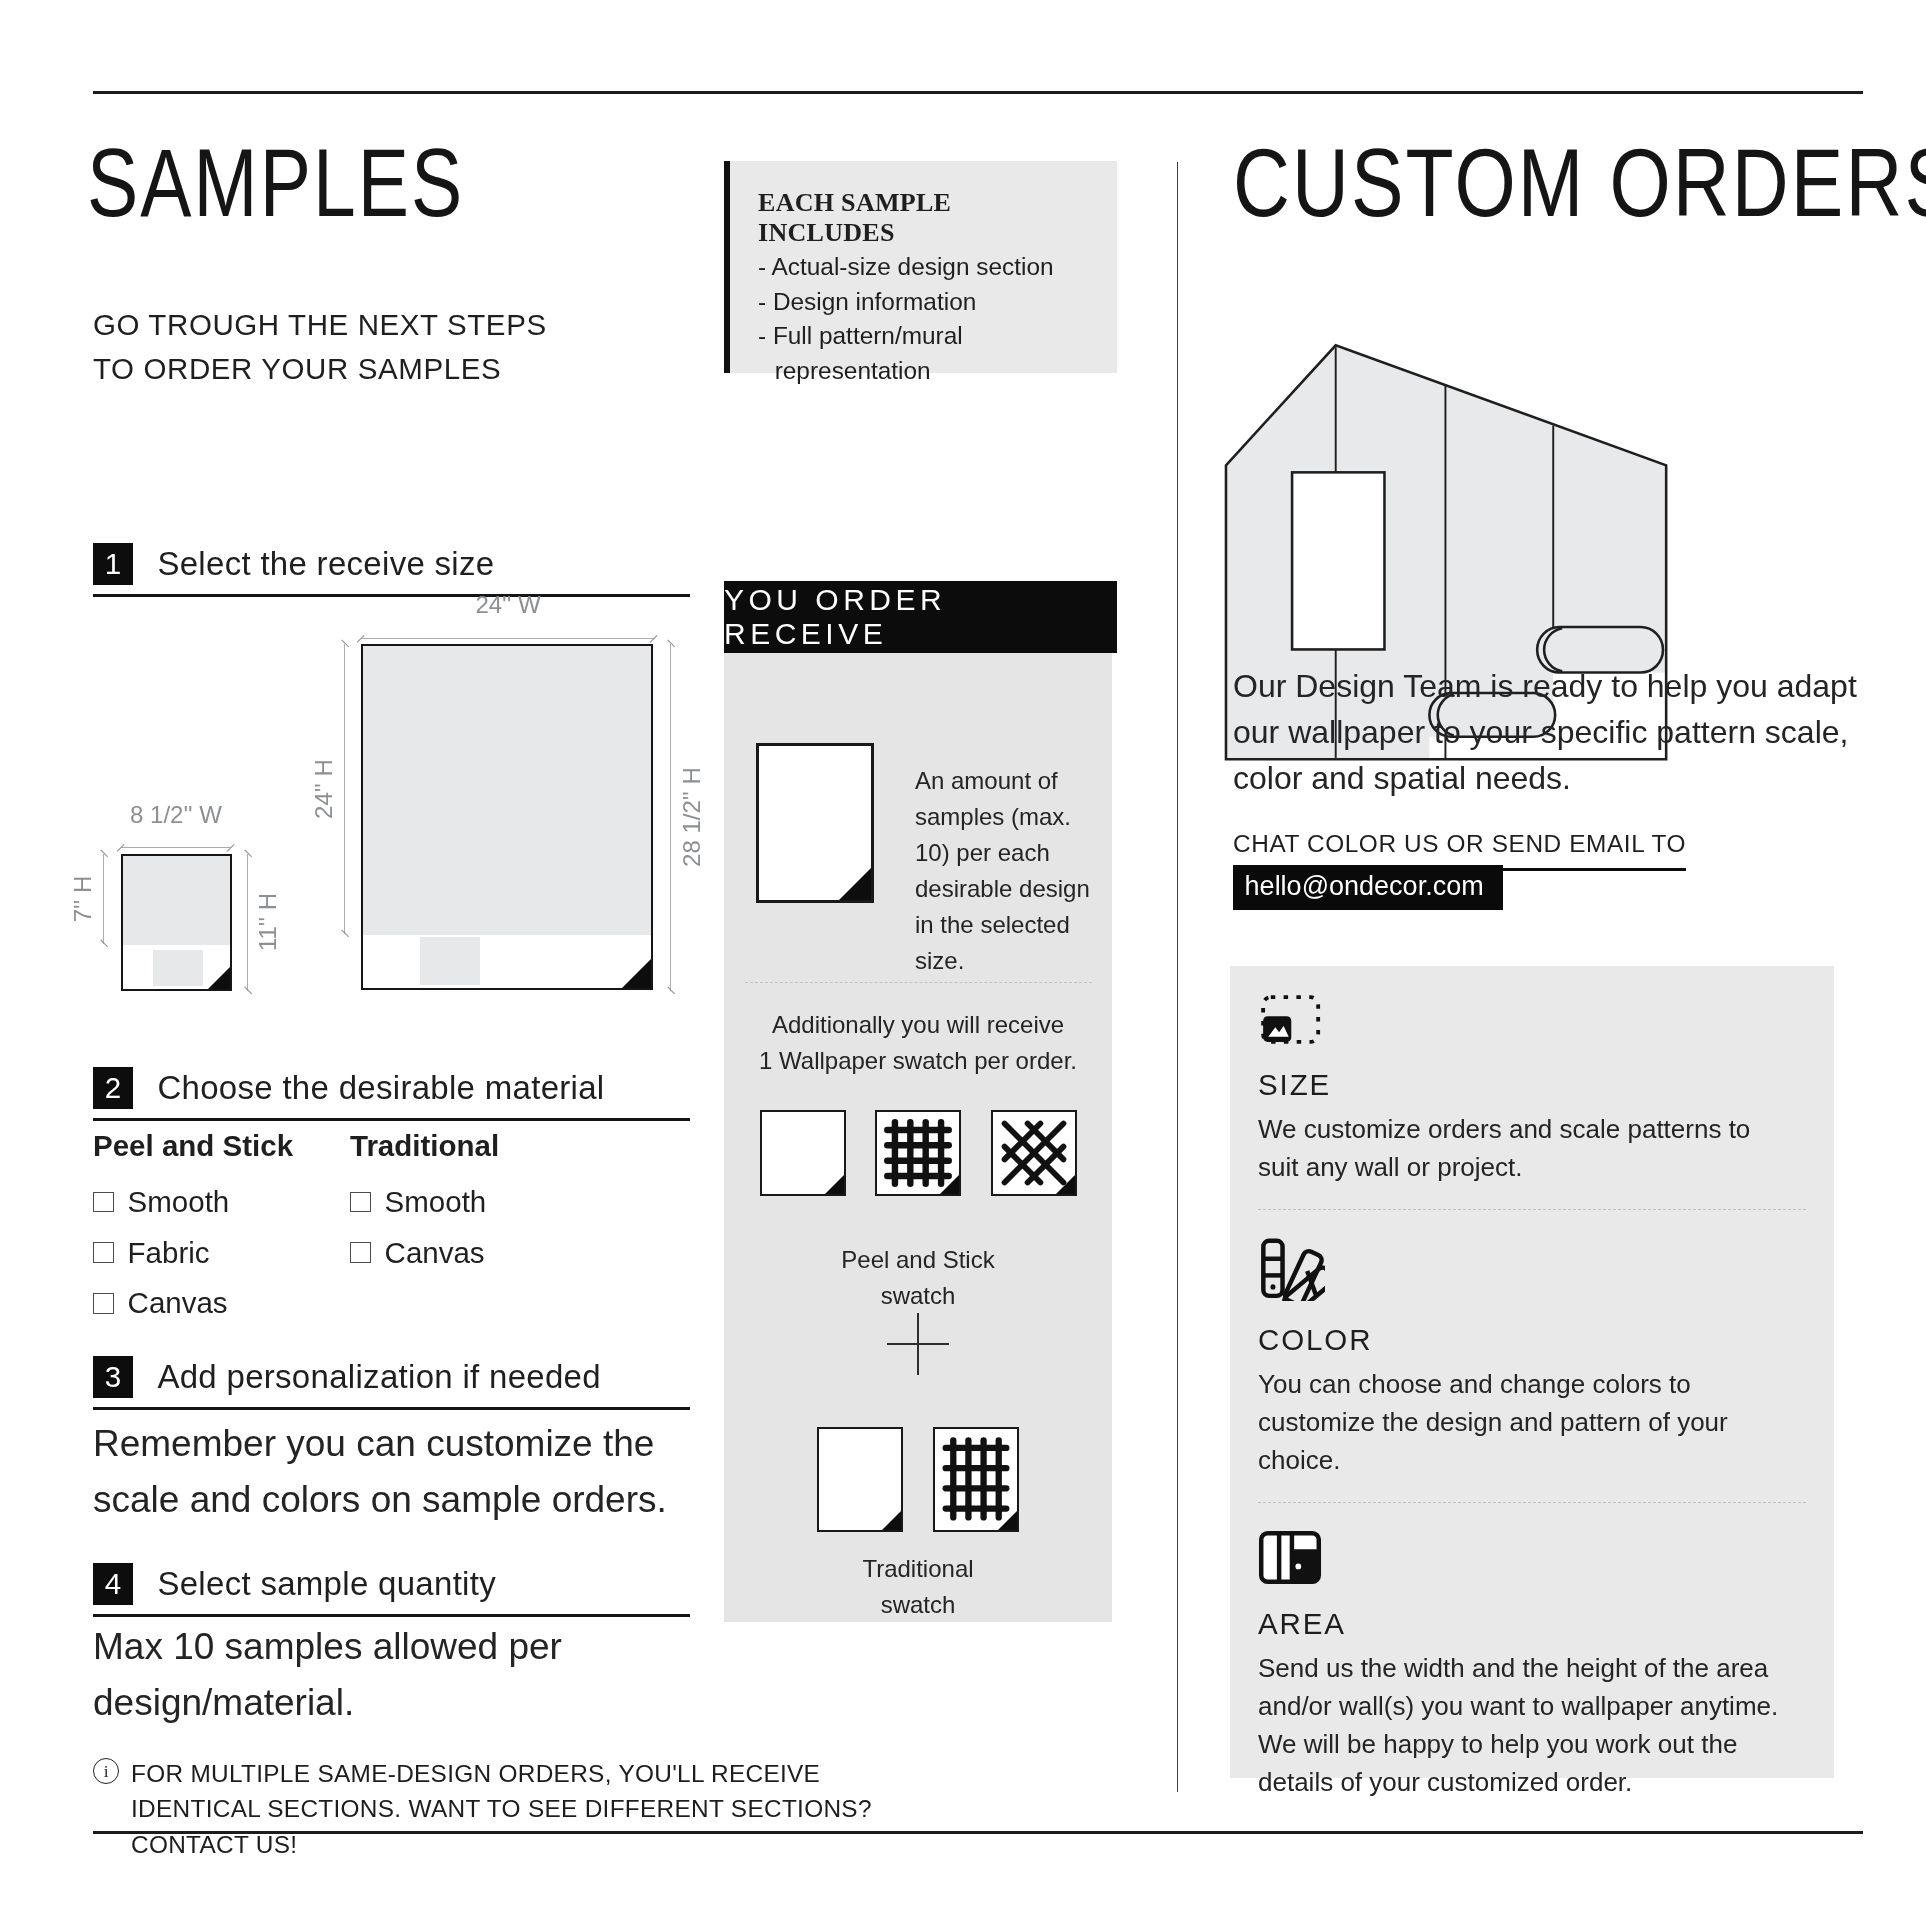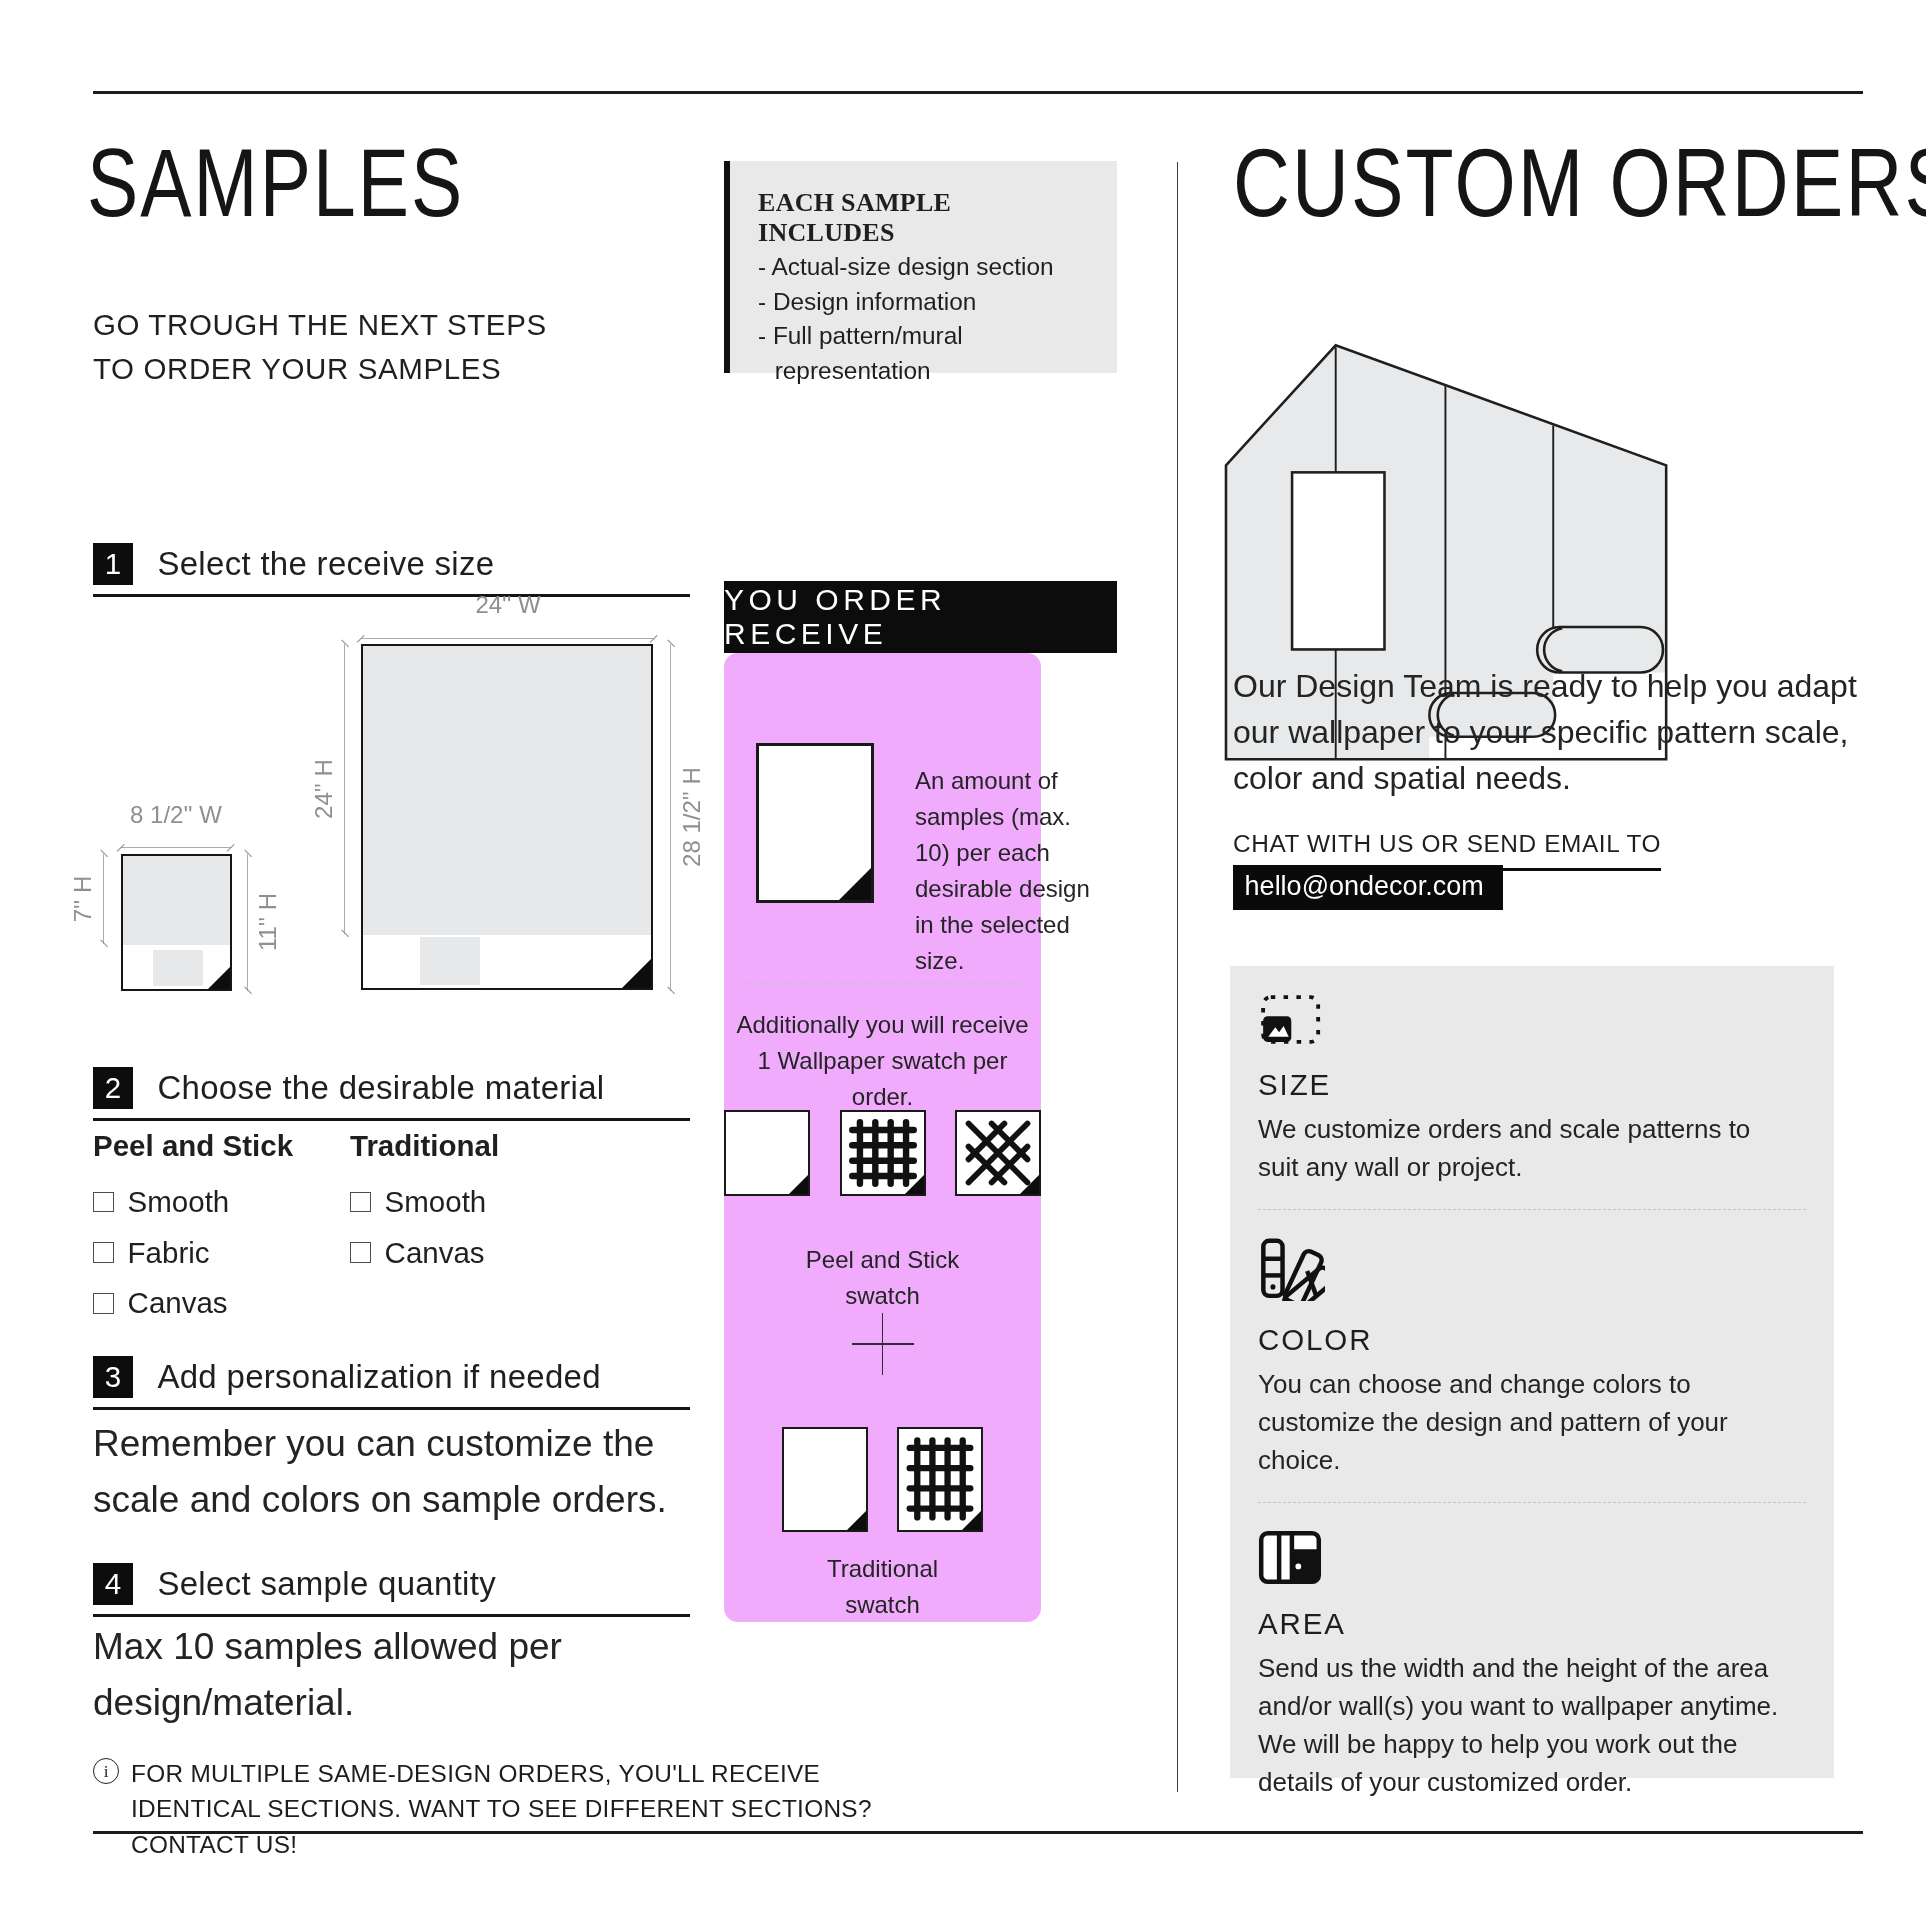--- a/index.html
+++ b/index.html
@@ -58,21 +58,21 @@
 
   .note{position:absolute;left:93px;top:1756px;width:809px;display:flex;gap:11.6px;
         font-size:24.4px;line-height:1.45;letter-spacing:0.3px;color:#1d1d1d;}
   .info-ic{width:24.4px;height:24.4px;border:1.9px solid #222;border-radius:50%;flex:0 0 auto;
            display:flex;align-items:center;justify-content:center;font-size:17.3px;margin-top:1.9px;
            font-family:"Liberation Serif",serif;}
 
   
   .receive-bar{position:absolute;left:724px;top:581px;width:393px;height:72px;background:#0c0c0c;
      color:#fff;display:flex;align-items:center;justify-content:center;font-size:30px;letter-spacing:4.5px;}
-  .receive-panel{position:absolute;left:724px;top:653px;width:317px;height:969px;background:#f0abfc;border-radius:14px;}
+  .receive-panel{position:absolute;left:724px;top:653px;width:388px;height:969px;background:#e5e5e5;}
   .sheet{position:absolute;background:#fff;border:3.2px solid #191919;}
   .sheet::after{content:"";position:absolute;right:0;bottom:0;
                 border-left:32px solid transparent;border-bottom:32px solid #0d0d0d;}
   .recv-txt{position:absolute;left:191px;top:110px;width:185px;font-size:24px;line-height:1.5;color:#242424;}
   .dashed{position:absolute;left:20.5px;right:20.5px;border-top:1.9px dashed #c2c2c2;}
   .center-txt{position:absolute;left:0;right:0;text-align:center;font-size:24px;line-height:1.5;
               white-space:pre-line;color:#242424;}
   .swatch-row{position:absolute;left:0;right:0;display:flex;justify-content:center;gap:29.5px;}
   .swatch{position:relative;width:82px;height:82px;background:#fff;border:2.6px solid #191919;box-sizing:content-box;}
   .swatch.tall{height:101px;}
@@ -267,21 +267,21 @@
     </g>
     <rect x="117" y="231" width="144" height="276" fill="#ffffff" stroke="#1f1f1f" stroke-width="4"></rect>
     <polygon points="14,220 185,33 700,220 700,678 14,678" fill="none" stroke="#1f1f1f" stroke-width="4"></polygon>
     <rect x="499" y="472" width="196" height="71" rx="35" fill="#e7e9ea" stroke="#1f1f1f" stroke-width="4"></rect>
     <path d="M538 474 A34 34 0 0 0 538 541" fill="none" stroke="#1f1f1f" stroke-width="4"></path>
     <rect x="331" y="575" width="196" height="68" rx="34" fill="#e7e9ea" stroke="#1f1f1f" stroke-width="4"></rect>
     <path d="M369 577 A33 33 0 0 0 369 641" fill="none" stroke="#1f1f1f" stroke-width="4"></path>
   </svg>
 
   <div class="intro">Our Design Team is ready to help you adapt our wallpaper to your specific pattern scale, color and spatial needs.</div>
-  <div class="chat">CHAT WITH US OR SEND EMAIL TO</div>
+  <div class="chat">CHAT COLOR US OR SEND EMAIL TO</div>
   <div class="email">hello@ondecor.com</div>
 
   <div class="custom-box">
 
     <svg class="ic" width="64" height="53" viewBox="0 0 100 82">
       <rect x="8" y="6" width="86" height="70" rx="12" fill="none" stroke="#111" stroke-width="6" stroke-dasharray="7 13"></rect>
       <rect x="8" y="36" width="44" height="40" rx="7" fill="#111"></rect>
       <path d="M16 68 L27 53 L33 61 L40 51 L48 68 Z" fill="#fff"></path>
     </svg>
     <div class="feat-h">SIZE</div>

